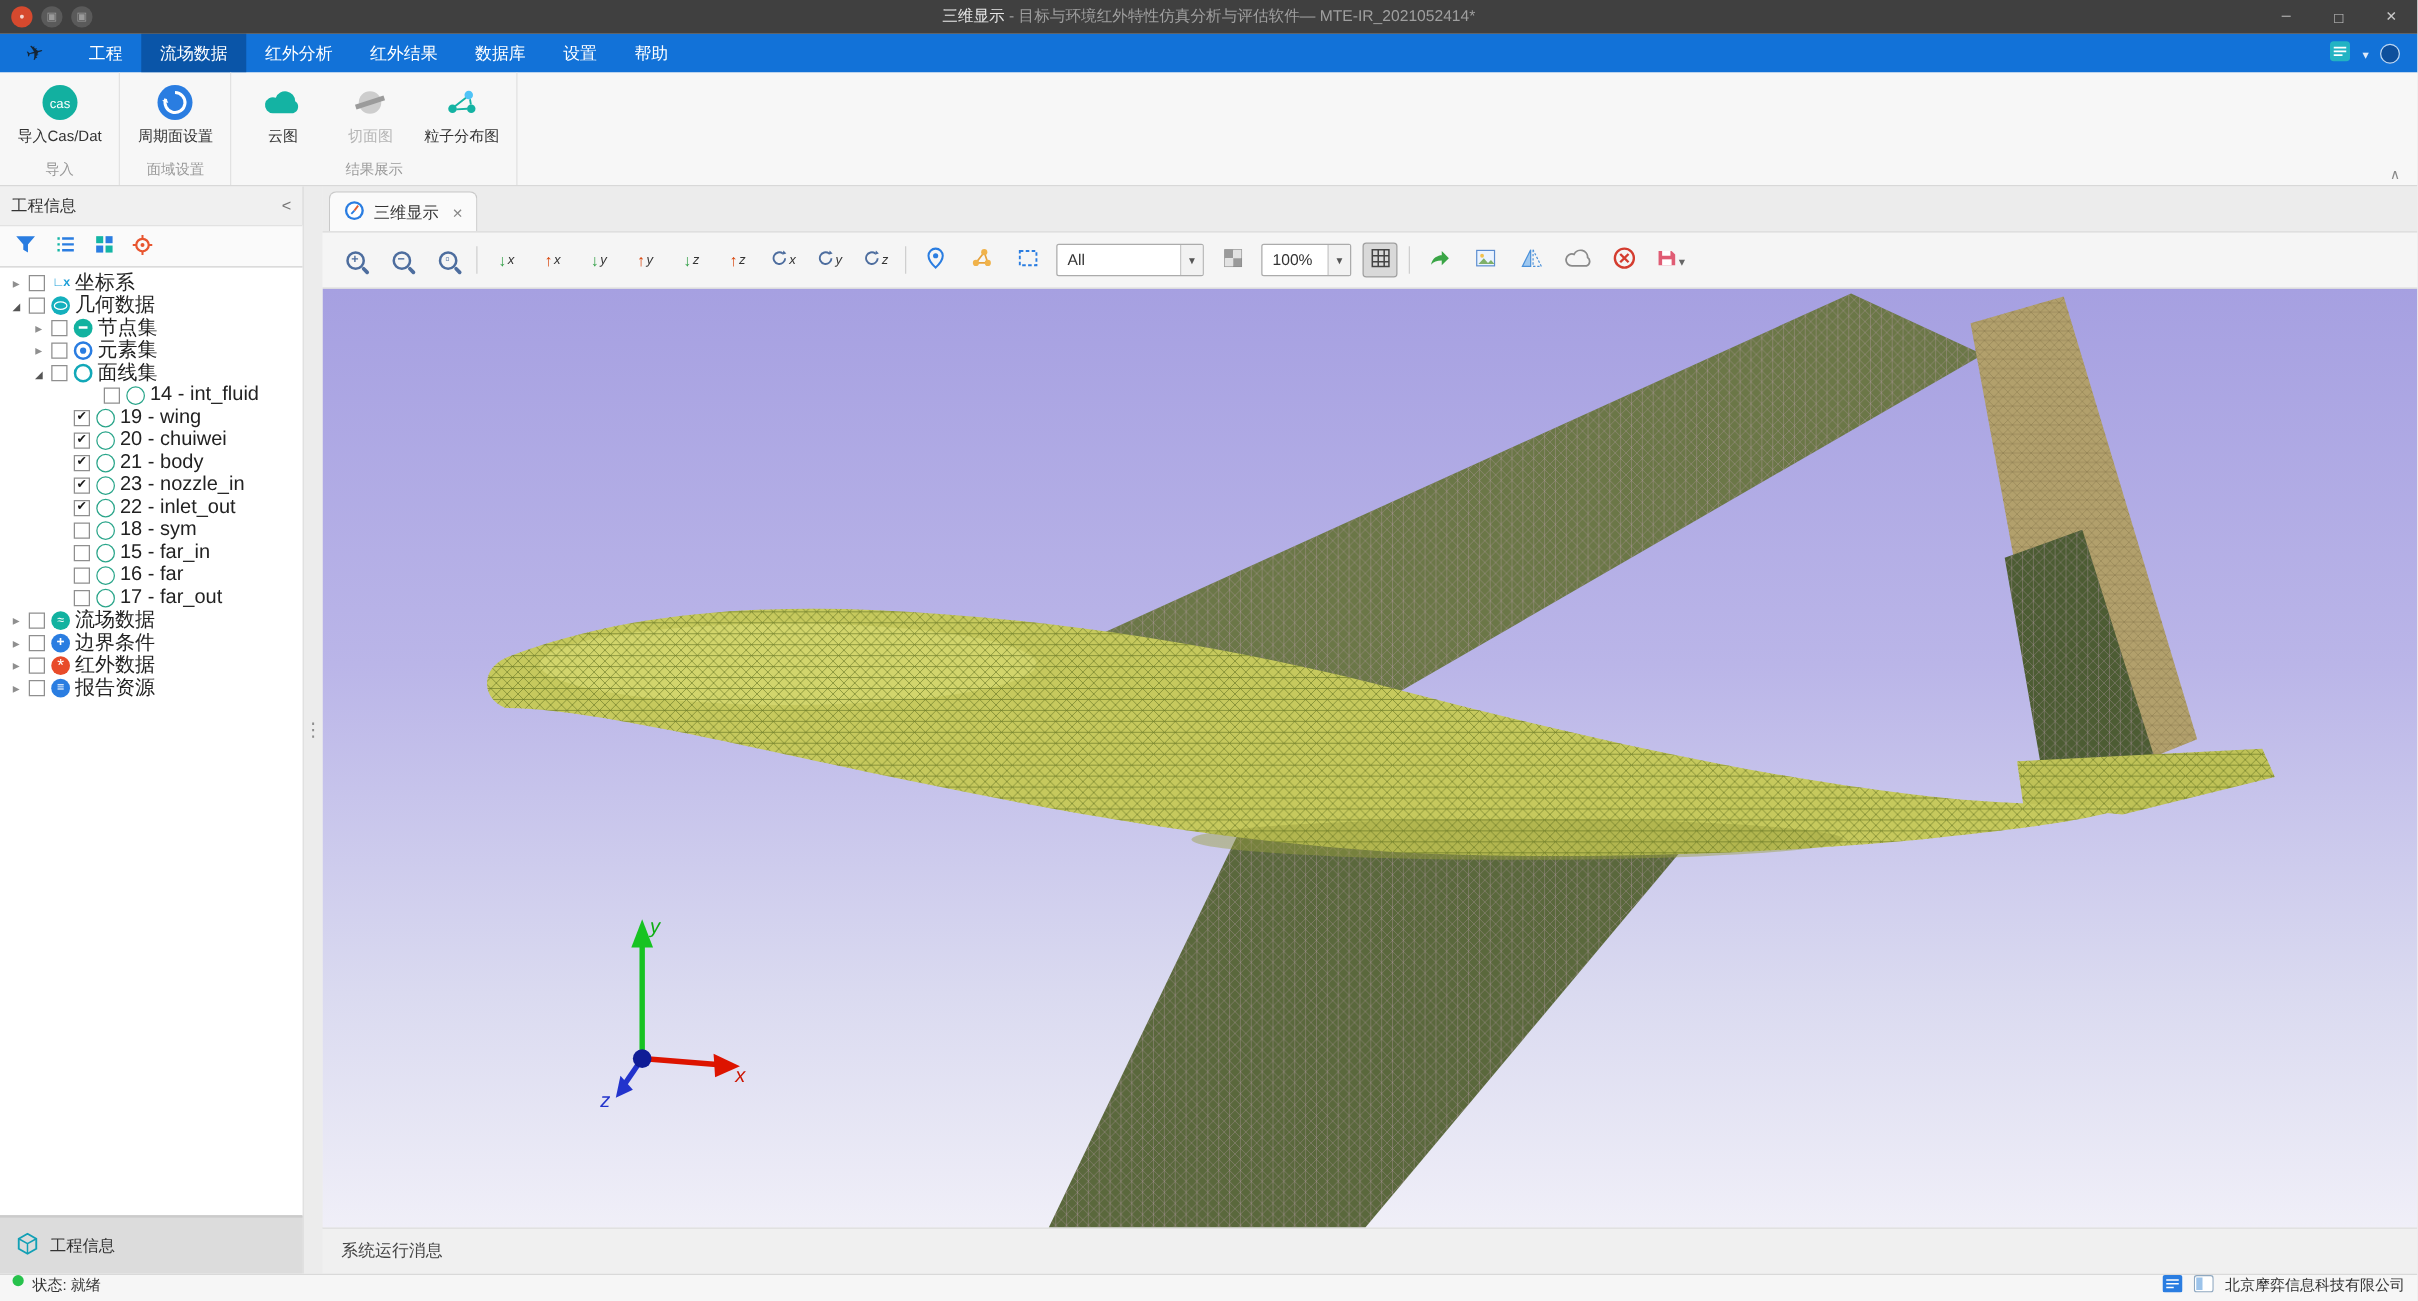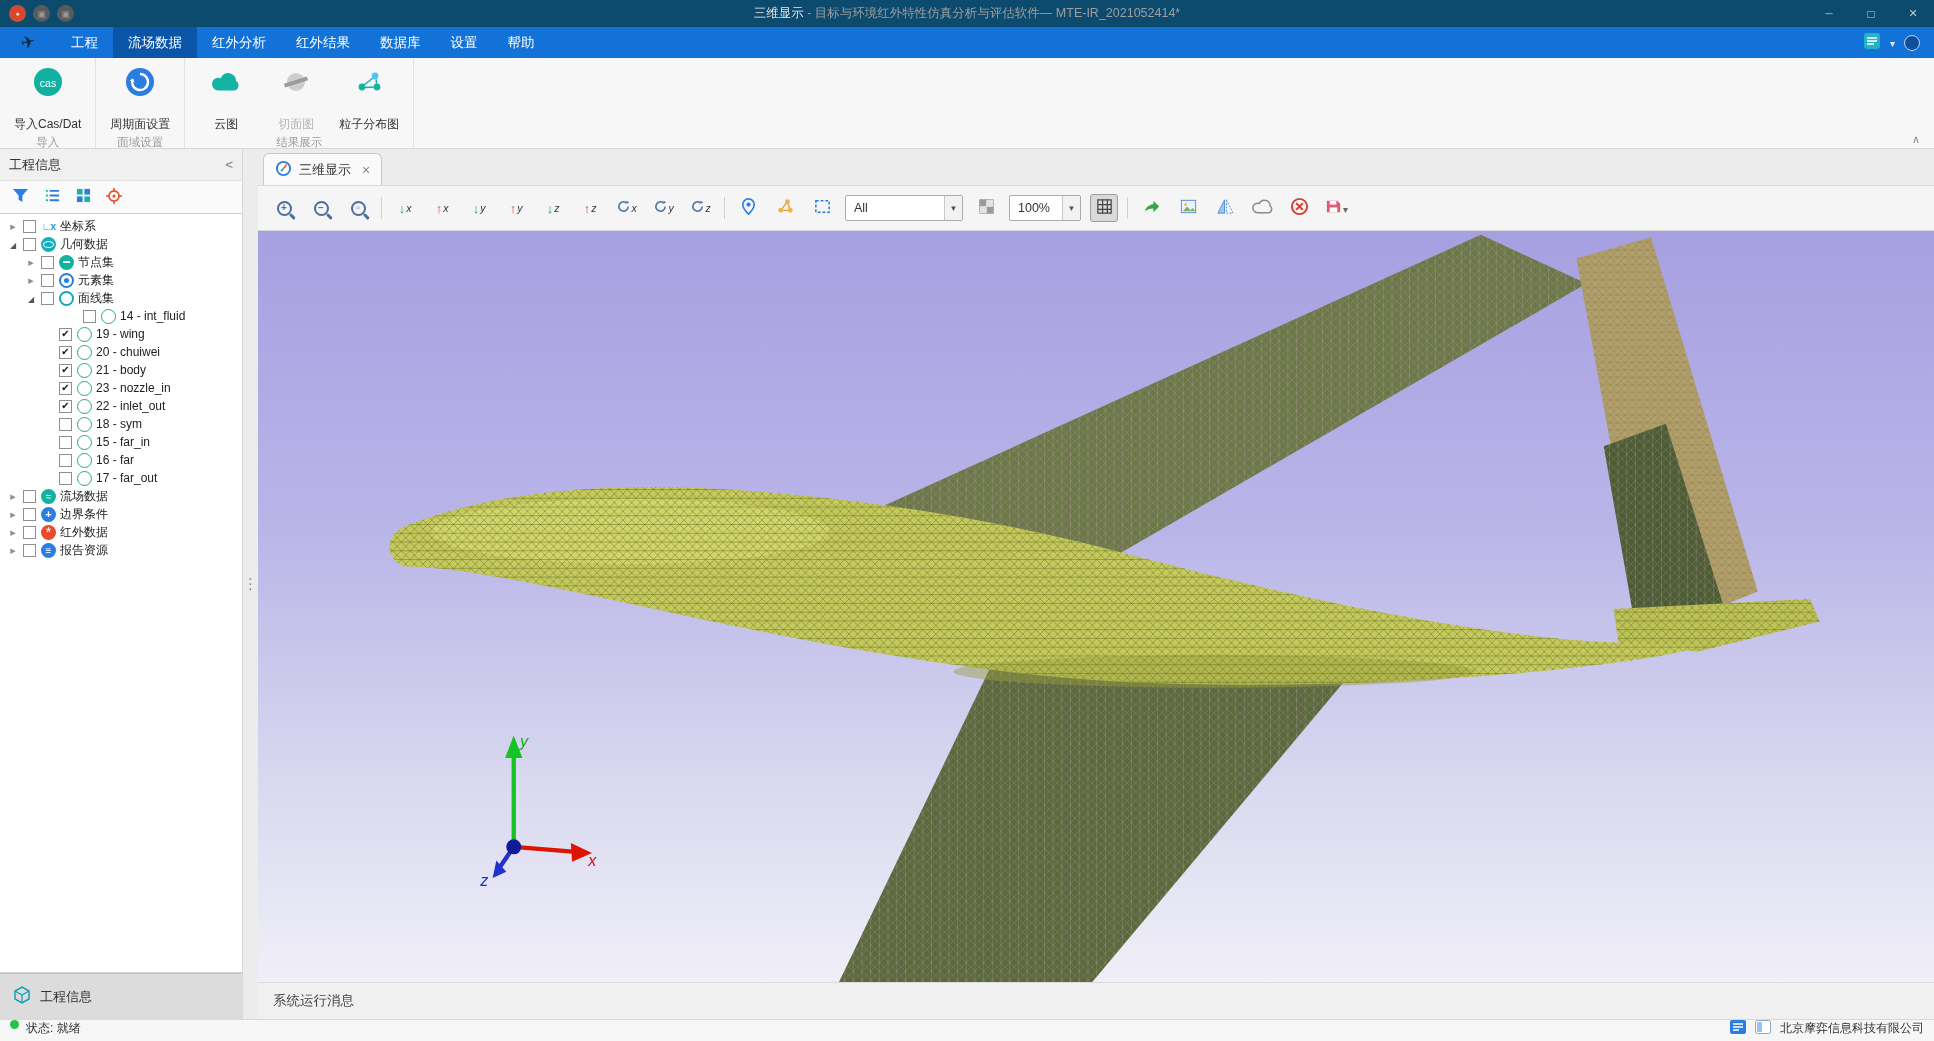--- a/index.html
+++ b/index.html
@@ -1,21 +1,21 @@
 <!DOCTYPE html>
 <html><head>
 <meta charset="utf-8">
 <style>
   *{box-sizing:border-box;margin:0;padding:0}
   html,body{width:1934px;height:1041px;overflow:hidden}
   body{font-family:"Liberation Sans","DejaVu Sans",sans-serif;font-size:13px;color:#333;background:#f0f0f0}
   .app{display:flex;flex-direction:column;width:100%;height:100%}
 
   
-  .titlebar{height:27px;background:#0c4a6e;display:flex;align-items:center;flex:none;position:relative}
+  .titlebar{height:27px;background:#404040;display:flex;align-items:center;flex:none;position:relative}
   .tb-badges{display:flex;gap:7px;padding-left:9px;align-items:center;z-index:2}
   .badge{width:17px;height:17px;border-radius:50%;display:inline-flex;align-items:center;justify-content:center;font-size:8px;color:#cfcfcf}
   .badge.red{background:#d6492e}
   .badge.red::after{content:'●';color:#f3d6d0;font-size:7px}
   .badge.gray{background:#5a5a5a}
   .badge.gray::after{content:'▣';color:#9a9a9a;font-size:9px}
   .tb-title{position:absolute;left:0;right:0;text-align:center;font-size:12.5px;white-space:nowrap;pointer-events:none}
   .tb-title .tp{color:#e6e6e6}
   .tb-title .tr{color:#9f9f9f}
   .tb-controls{margin-left:auto;display:flex;height:100%;z-index:2}
@@ -33,40 +33,40 @@
   .mitem.active{background:#0a55a8}
   .menu-right{margin-left:auto;display:flex;align-items:center;gap:9px;padding-right:14px}
   .mrcaret::after{content:'▾';color:#dfeaf8;font-size:10px}
   .mrcircle{width:16px;height:16px;border-radius:50%;background:#0d4f9c;border:1.5px solid #bcd6f2}
 
   
   .ribbon{height:91px;background:#f7f7f7;border-bottom:1px solid #d8d8d8;display:flex;flex:none;position:relative}
   .rgroups{display:flex}
   .rgroup{display:flex;flex-direction:column;border-right:1px solid #e2e2e2;padding:4px 8px 0}
   .rbtns{flex:1;display:flex;gap:4px;align-items:flex-start}
-  .rbtn{min-width:66px;padding:2px 6px 0;display:flex;flex-direction:column;align-items:center;gap:16px}
+  .rbtn{min-width:66px;padding:2px 6px 0;display:flex;flex-direction:column;align-items:center;gap:1px}
   .rbtn .ricn{height:36px;display:flex;align-items:center;justify-content:center}
   .rbtn .rlbl{font-size:12px;color:#333;white-space:nowrap}
   .rbtn.disabled .rlbl{color:#b5b5b5}
   .gname{height:21px;text-align:center;font-size:11.5px;color:#9a9a9a;line-height:19px}
   .ribbon-collapse{position:absolute;right:14px;bottom:2px;color:#8a8a8a;font-size:11px}
   .ribbon-collapse::after{content:'∧'}
 
   
   .mainrow{flex:1;display:flex;min-height:0}
   .sidebar{width:243px;flex:none;display:flex;flex-direction:column;background:#f0f0f0;border-right:1px solid #d6d6d6}
   .sb-header{height:31px;display:flex;align-items:center;padding:0 9px;font-size:13px;color:#333;flex:none}
   .sb-header .collapse{margin-left:auto;color:#777;font-size:13px}
   .sb-header .collapse::after{content:'<'}
   .sb-tools{height:33px;display:flex;align-items:center;gap:15px;padding:0 12px;background:#fafafa;border-top:1px solid #e2e2e2;flex:none}
   .sbt{display:inline-flex;align-items:center}
   .sb-tree{flex:1;background:#fff;border:1px solid #cfcfcf;border-right:none;border-left:none;overflow:hidden;padding-top:3px;min-height:0}
   .sb-footer{height:46px;background:#dcdcdc;border-top:1px solid #c5c5c5;display:flex;align-items:center;gap:9px;padding:0 13px;font-size:13px;flex:none}
 
-  .tree-row{display:flex;align-items:center;height:18px;font-size:12px;color:#222;white-space:nowrap}
+  .tree-row{display:flex;align-items:center;height:18px;font-size:16px;color:#222;white-space:nowrap}
   .tw{width:14px;text-align:center;flex:none}
   .tw.right::after{content:'▸';color:#8f8f8f;font-size:11px}
   .tw.down::after{content:'◢';color:#555;font-size:8px}
   .cb{width:13px;height:13px;border:1px solid #8f8f8f;background:#fff;margin:0 3px;flex:none;display:flex;align-items:center;justify-content:center;font-size:10px;color:#1a1a1a;line-height:1}
   .cb.on::after{content:'✔'}
   .ti{width:15px;height:15px;border-radius:50%;display:inline-flex;align-items:center;justify-content:center;margin:0 4px 0 2px;flex:none;color:#fff;position:relative}
   .ti.axis{color:#1d9fd8;font-weight:700}
   .ti.axis::after{content:'∟x';font-size:10px;letter-spacing:-1px}
   .ti.geometry{background:#14b0bd}
   .ti.geometry::after{content:'';width:9px;height:5px;border:1px solid #fff;border-radius:50%}

